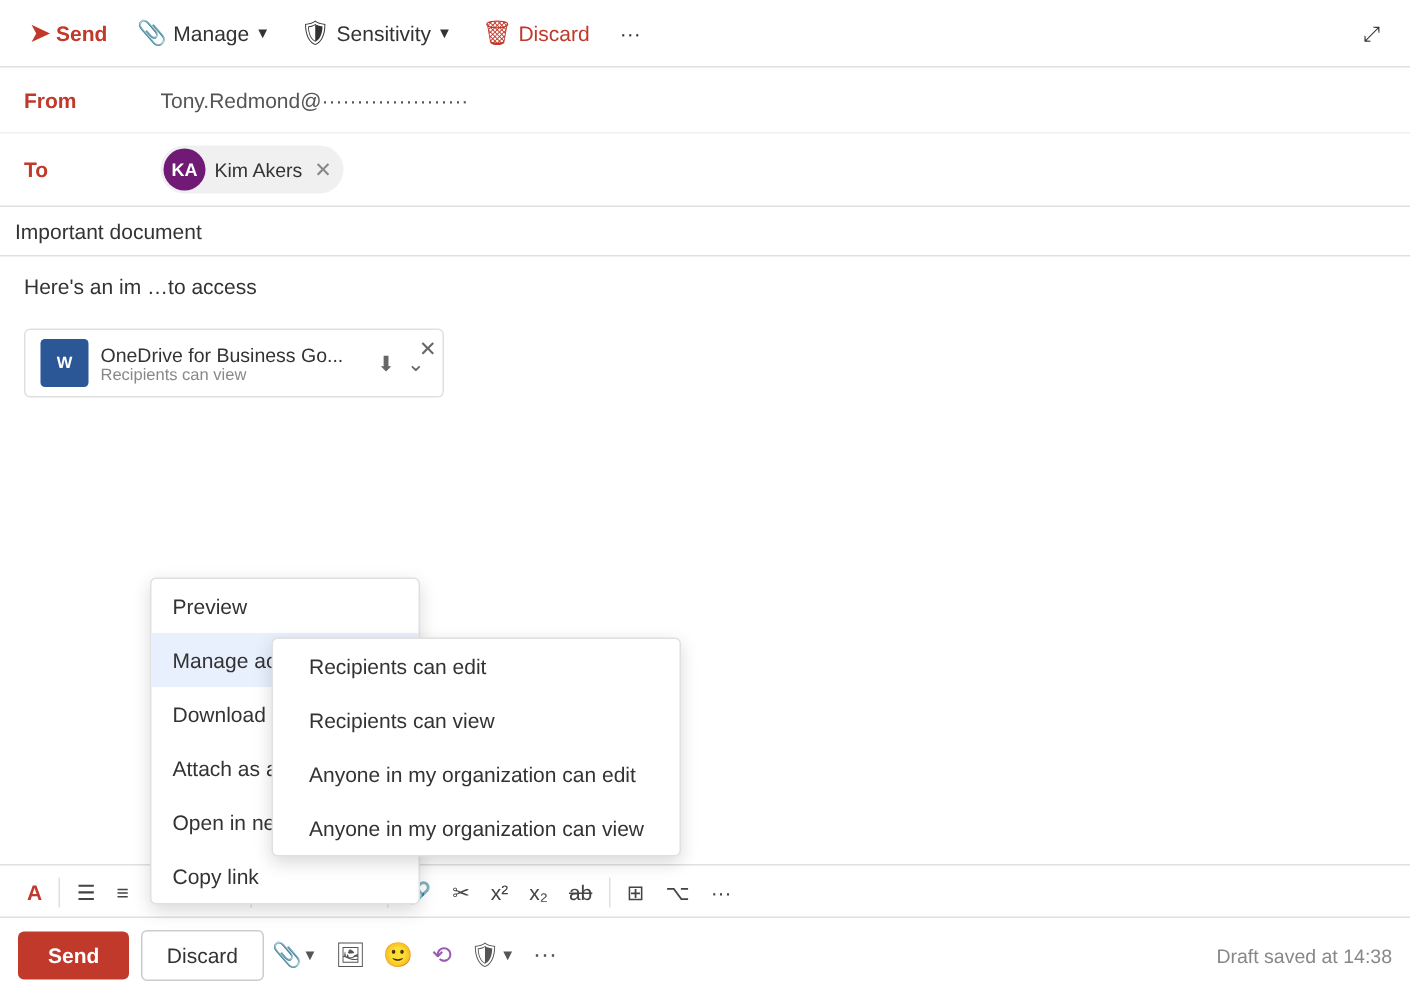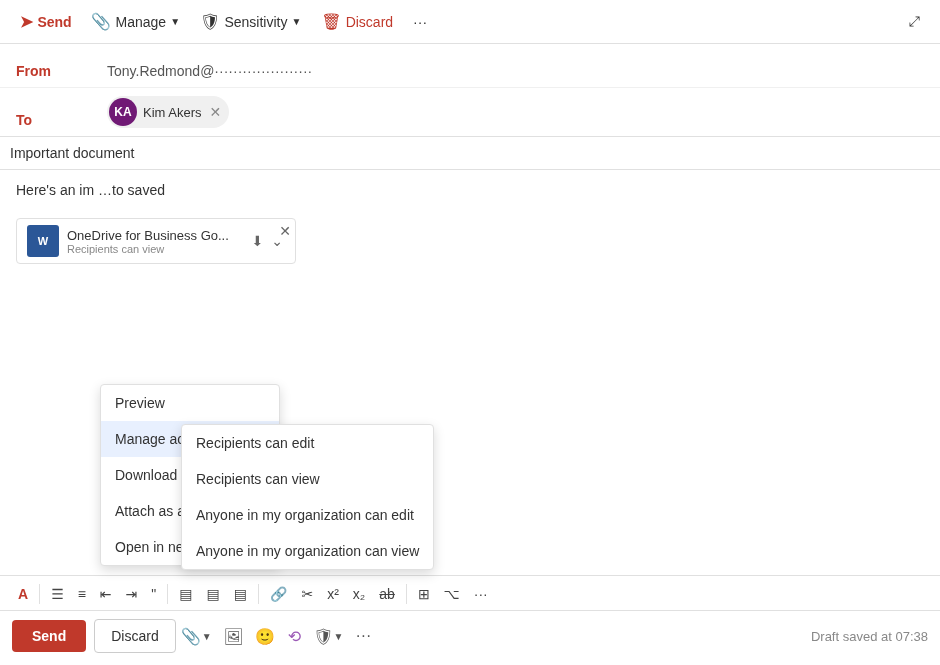--- a/index.html
+++ b/index.html
@@ -37,21 +37,21 @@
     .toolbar-btn .icon { font-size: 16px; }
     .toolbar-btn.send-btn { color: #c0392b; font-weight: 600; }
     .toolbar-btn.discard-btn { color: #c0392b; }
     .toolbar-spacer { flex: 1; }
     .toolbar-btn.expand-btn { margin-left: auto; }
 
     
     .email-fields { border-bottom: 1px solid #e0e0e0; }
     .email-row {
       display: flex;
-      align-items: flex-end;
+      align-items: center;
       padding: 0 16px;
       min-height: 44px;
       border-bottom: 1px solid #f0f0f0;
     }
     .email-row:last-child { border-bottom: none; }
     .field-label {
       color: #c0392b;
       font-size: 14px;
       font-weight: 600;
       min-width: 50px;
@@ -182,21 +182,21 @@
       left: 181px;
       top: 380px;
       background: #fff;
       border: 1px solid #e0e0e0;
       border-radius: 4px;
       box-shadow: 0 4px 12px rgba(0,0,0,0.15);
       z-index: 101;
       min-width: 230px;
     }
     .submenu-item {
-      padding: 10px 14px;
+      padding: 10px 24px;
       cursor: pointer;
       font-size: 14px;
       color: #333;
     }
 
     
     .body-text {
       font-size: 14px;
       color: #333;
       padding: 8px 0;
@@ -355,21 +355,21 @@
 
 
   </div>
 
   <div class="subject-row">
     <span>Important document</span>
   </div>
 
   <div class="email-body">
     <span class="body-text">Here's an im</span>
-    <span class="body-text">…to saved</span>
+    <span class="body-text">…to access</span>
   </div>
 
   <div class="attachment-area">
     <div class="attachment-card">
       <div class="word-icon">W</div>
       <div class="attachment-info">
         <div class="attachment-name">OneDrive for Business Go...</div>
         <div class="attachment-sub">Recipients can view</div>
       </div>
       <div class="attachment-actions">
@@ -389,20 +389,23 @@
       <span class="context-menu-arrow">▶</span>
     </div>
     <div class="context-menu-item">
       <span>Download</span>
     </div>
     <div class="context-menu-item">
       <span>Attach as a copy</span>
     </div>
     <div class="context-menu-item">
       <span>Open in new tab</span>
+    </div>
+    <div class="context-menu-item">
+      <span>Copy link</span>
     </div>
   </div>
 
   <div class="submenu">
     <div class="submenu-item">
       <span>Recipients can edit</span>
     </div>
     <div class="submenu-item">
       <span>Recipients can view</span>
     </div>
@@ -463,15 +466,15 @@
       <span>🛡</span>
       <span style="font-size:10px;">▼</span>
     </button>
 
     <button class="bottom-icon-btn">
       <span>···</span>
     </button>
 
     <div class="bottom-spacer"></div>
 
-    <span class="draft-saved">Draft saved at 07:38</span>
+    <span class="draft-saved">Draft saved at 14:38</span>
   </div>
 </div>
 
 </body></html>

